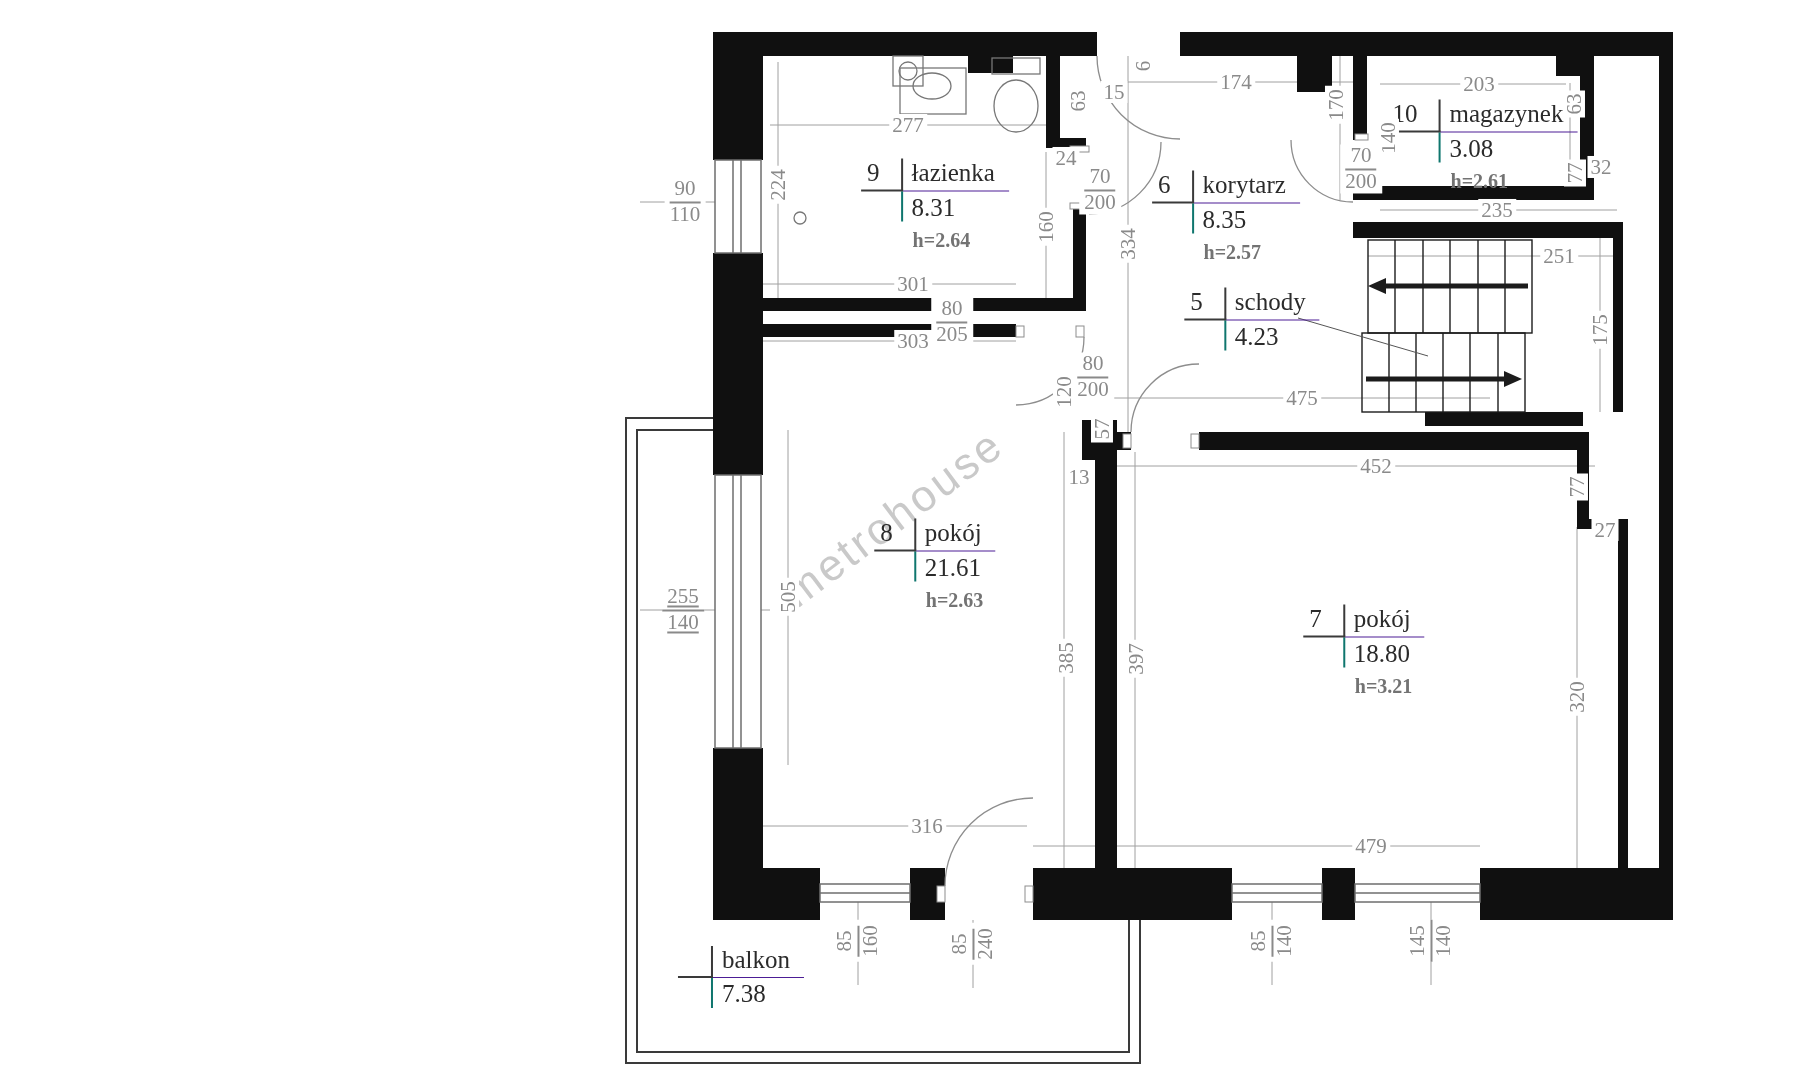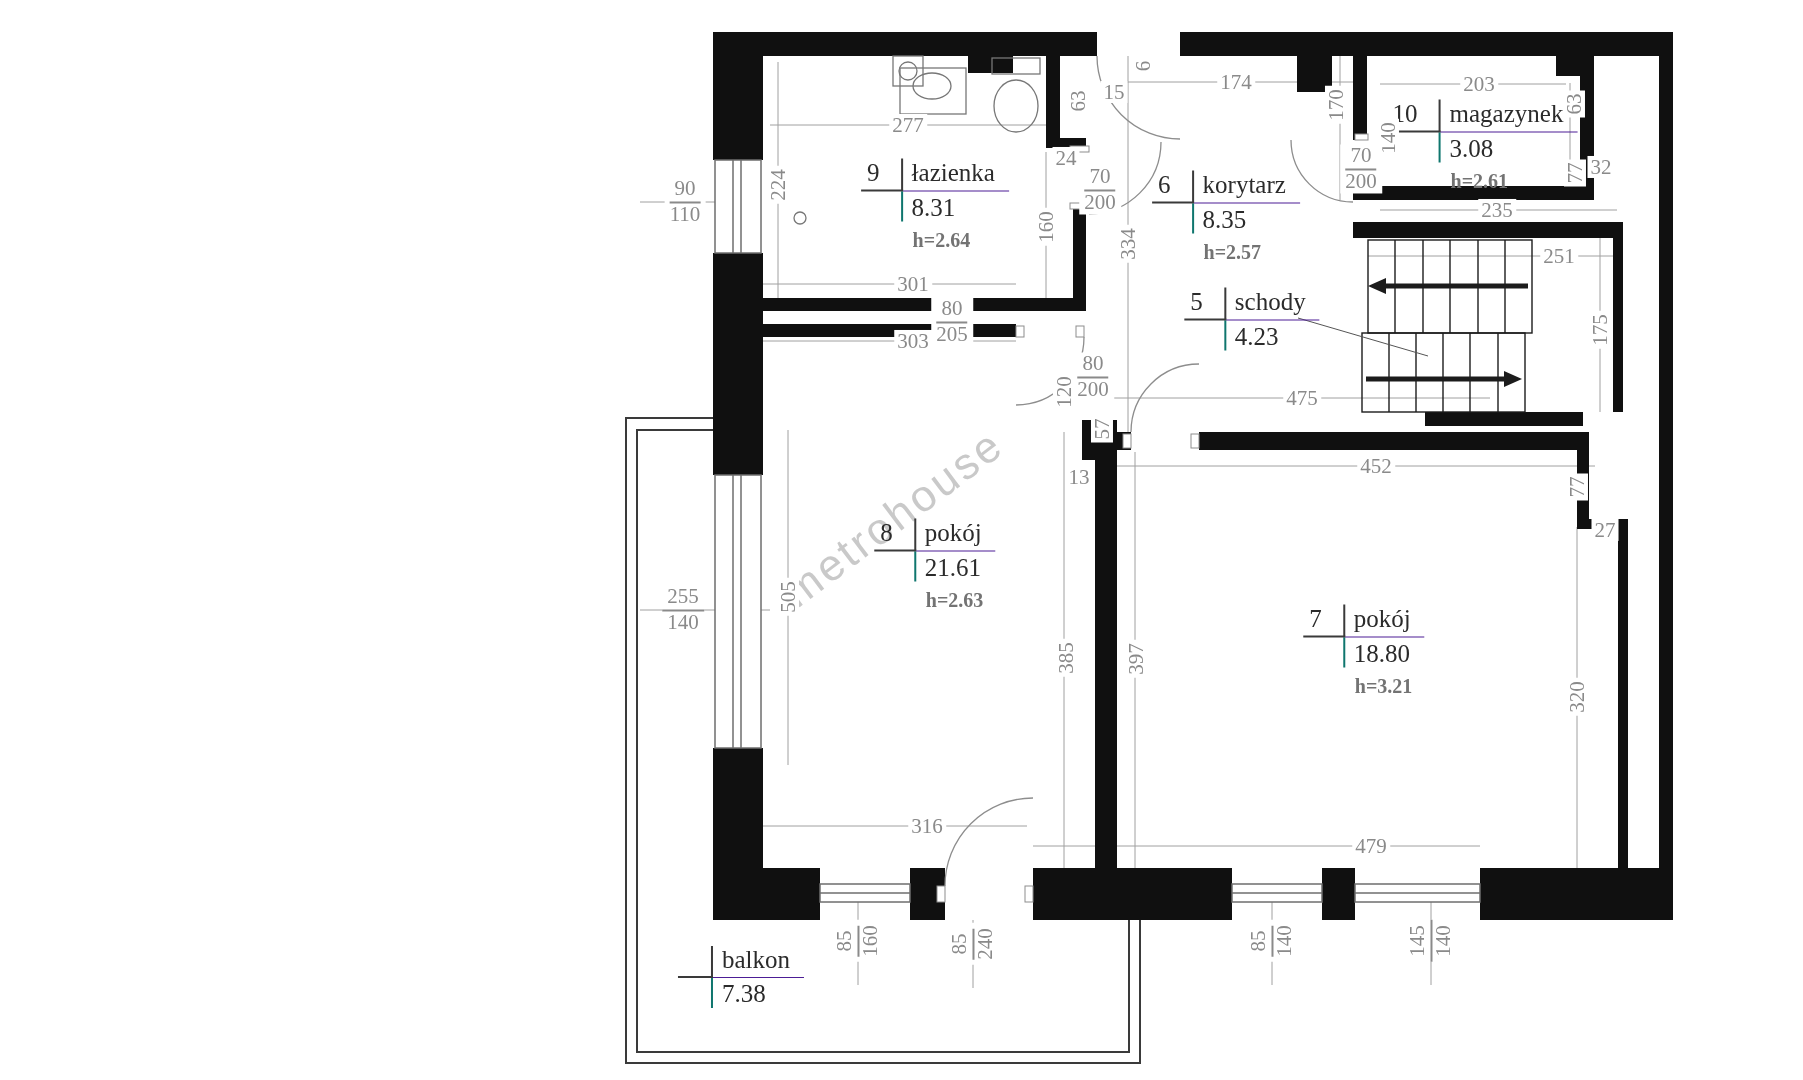--- a/index.html
+++ b/index.html
@@ -264,21 +264,21 @@
     <span class="obot">200</span>
   </div>
       <div class="opening" style="left: 952px; top: 322px; transform: translate(-50%, -50%) rotate(0deg);">
     <span class="otop">80</span>
     <span class="obot">205</span>
   </div>
       <div class="opening" style="left: 1093px; top: 377px; transform: translate(-50%, -50%) rotate(0deg);">
     <span class="otop">80</span>
     <span class="obot">200</span>
   </div>
-      <div class="opening" style="left: 683px; top: 610px; transform: translate(-50%, -50%) rotate(0deg);">
+      <div class="opening" style="left: 683px; top: 610px; transform: translate(-50%, -50%) rotate(0deg); text-decoration: underline;">
     <span class="otop">255</span>
     <span class="obot">140</span>
   </div>
       <div class="opening" style="left: 858px; top: 941px; transform: translate(-50%, -50%) rotate(-90deg);">
     <span class="otop">85</span>
     <span class="obot">160</span>
   </div>
       <div class="opening" style="left: 973px; top: 944px; transform: translate(-50%, -50%) rotate(-90deg);">
     <span class="otop">85</span>
     <span class="obot">240</span>

